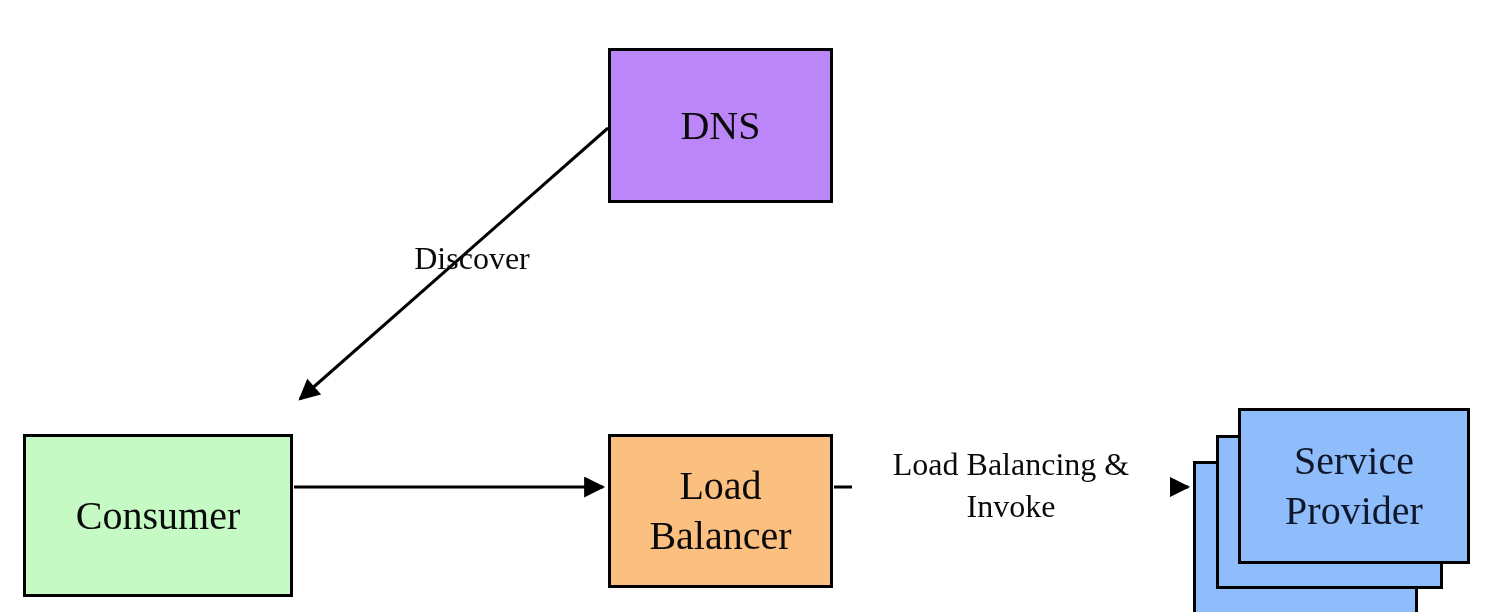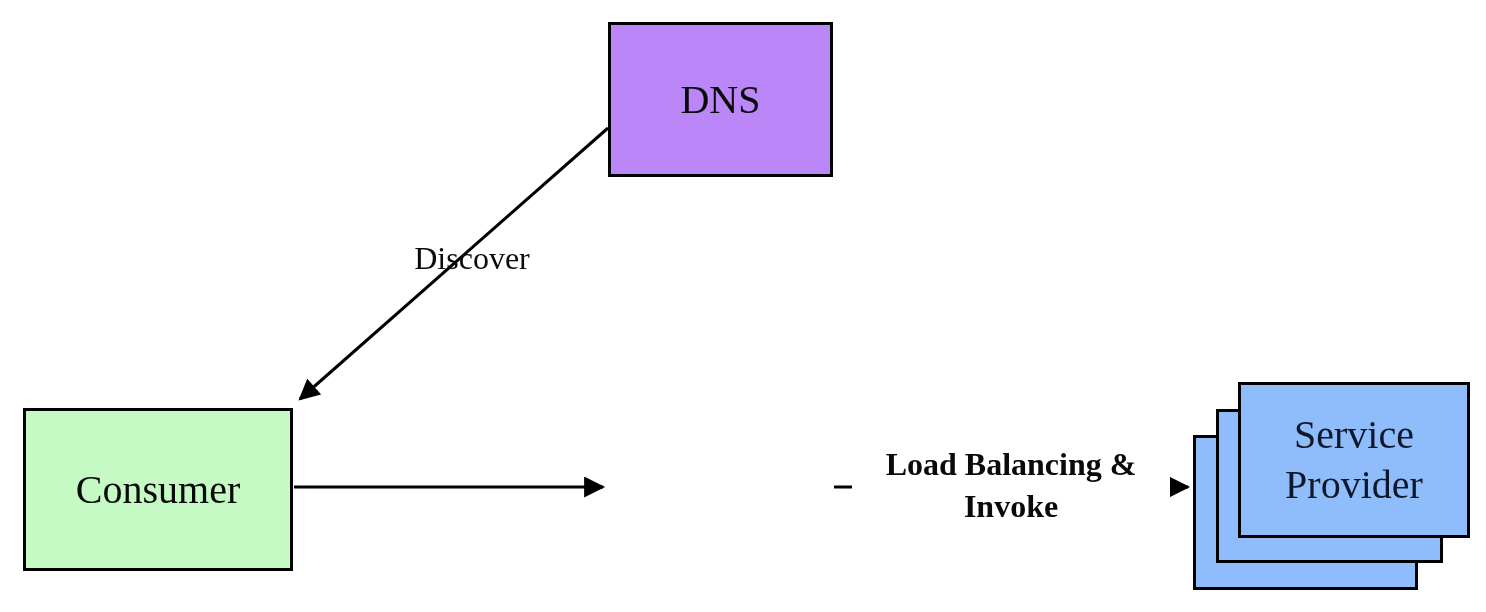--- a/index.html
+++ b/index.html
@@ -28,20 +28,21 @@
     position: absolute;
     box-sizing: border-box;
     border: 3px solid #000000;
     display: flex;
     align-items: center;
     justify-content: center;
     text-align: center;
     font-size: 40px;
     line-height: 1.25;
     z-index: 1;
+    margin-top: 26px;
   }
   .node-dns        { left: 608px;  top: 22px;  width: 225px; height: 155px; }
   .node-consumer   { left: 23px;   top: 408px; width: 270px; height: 163px; }
   .node-lb         { left: 608px;  top: 408px; width: 225px; height: 154px; }
   .sp-back         { left: 1193px; top: 435px; width: 225px; height: 155px; }
   .sp-middle       { left: 1216px; top: 409px; width: 227px; height: 154px; }
   .sp-front        { left: 1238px; top: 382px; width: 232px; height: 156px; z-index: 3; }
   .sp-front .node-label { color: #0f172a; }
   .edge-label {
     position: absolute;
@@ -53,21 +54,20 @@
     z-index: 3;
   }
   .edge-label-discover { left: 472px; top: 258px; background: transparent; }
   .edge-label-invoke   { left: 449px; top: 486px; background: #ffffff; padding: 0 6px; }
   .edge-label-lbinvoke {
     left: 1011px; top: 485px;
     background: #ffffff;
     white-space: normal;
     width: 318px;
     padding: 2px 0;
-    font-weight: bold;
   }
 </style>
 </head>
 <body>
 
 <div class="canvas">
 
   <svg class="edges-svg" viewBox="0 0 1486 612" xmlns="http://www.w3.org/2000/svg">
     <defs>
       <marker id="arrowhead" viewBox="0 0 10 10" refX="9" refY="5" markerWidth="9" markerHeight="7" orient="auto-start-reverse">
@@ -80,20 +80,23 @@
   </svg>
 
   <div class="node node-dns" style="background-color: rgb(187, 134, 247);">
     <span class="node-label">DNS</span>
   </div>
 
   <div class="node node-consumer" style="background-color: rgb(197, 250, 197);">
     <span class="node-label">Consumer</span>
   </div>
 
+  <div class="node node-lb" style="background-color: rgb(251, 192, 128);">
+    <span class="node-label">Load Balancer</span>
+  </div>
 
   <div class="node sp-back" style="background-color: rgb(143, 188, 250);"></div>
   <div class="node sp-middle" style="background-color: rgb(143, 188, 250);"></div>
   <div class="node sp-front" style="background-color: rgb(143, 188, 250);">
     <span class="node-label">Service Provider</span>
   </div>
 
   <div class="edge-label edge-label-discover">Discover</div>
   <div class="edge-label edge-label-lbinvoke">Load Balancing &amp; Invoke</div>
 

